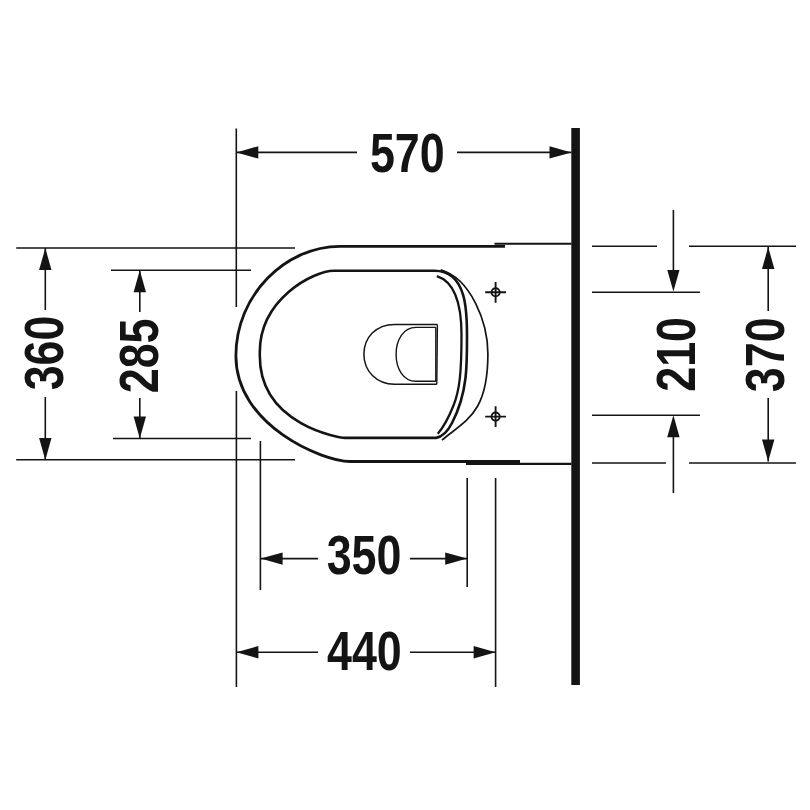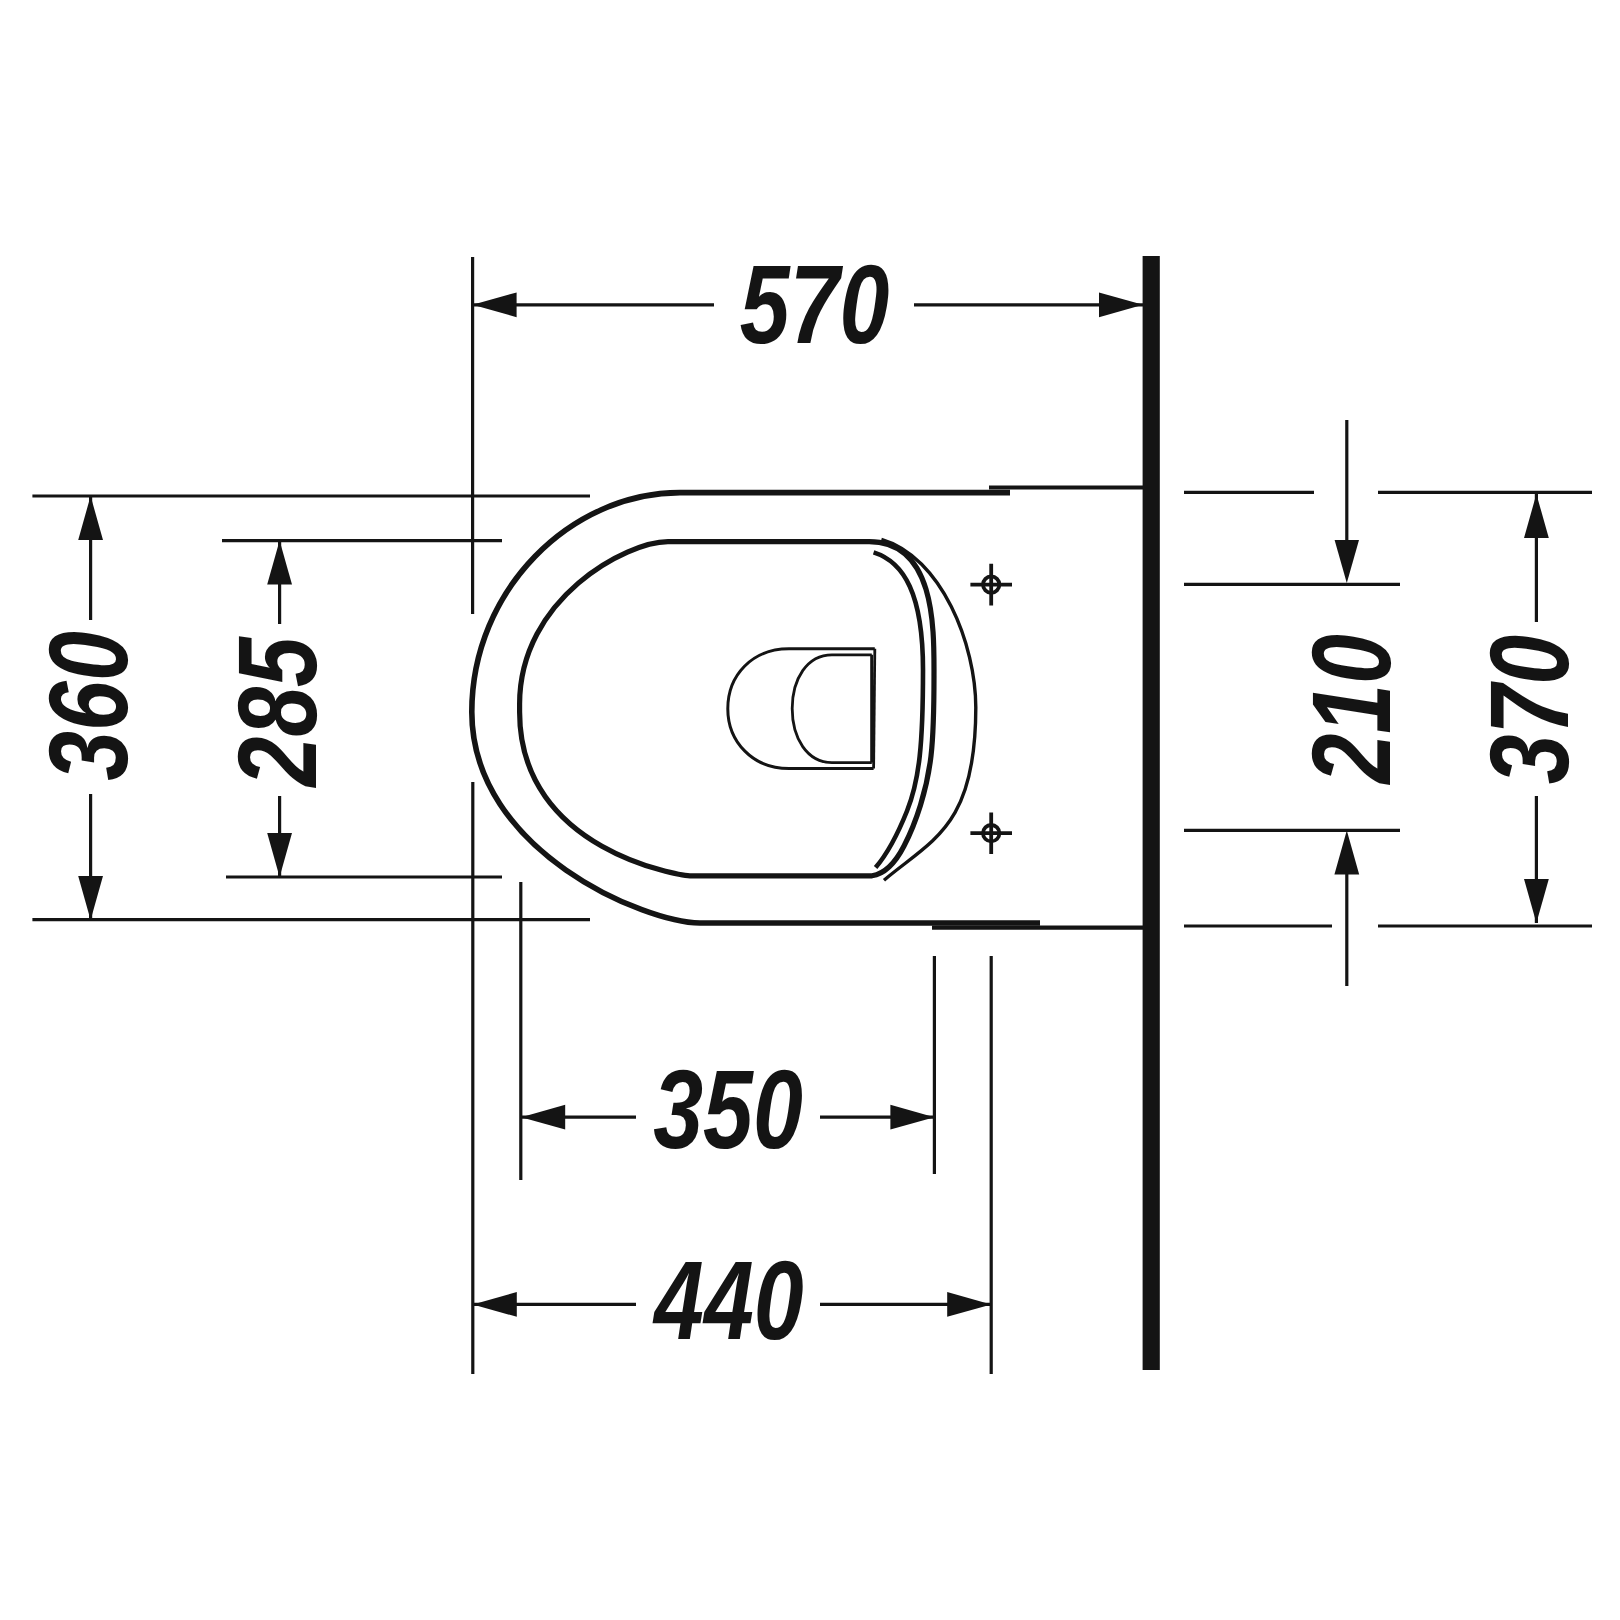--- a/index.html
+++ b/index.html
@@ -1,16 +1,16 @@
 <!DOCTYPE html>
 <html><head>
 <meta charset="utf-8">
 <style>
   html,body{margin:0;padding:0;background:#ffffff;}
-  .page{width:810px;height:810px;position:relative;background:#ffffff;font-style:italic;}
+  .page{width:810px;height:810px;position:relative;background:#ffffff;}
   svg{display:block;}
   text{font-family:"Liberation Sans",sans-serif;font-weight:bold;fill:#141414;}
 </style>
 </head>
 <body>
 
 <div class="page">
 <svg width="810" height="810" viewBox="0 0 810 810">
   <g stroke="#141414" fill="none" stroke-linecap="butt">
 

